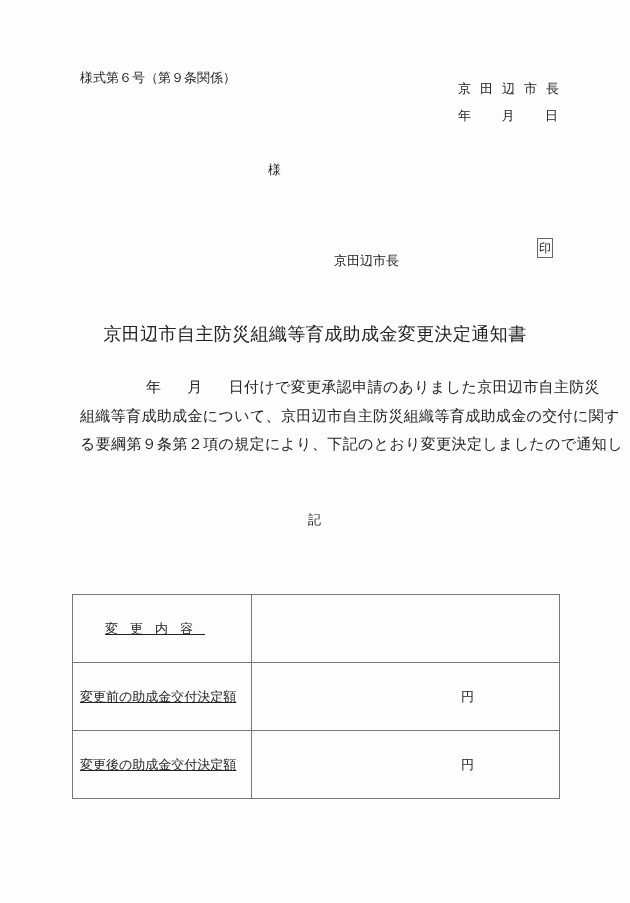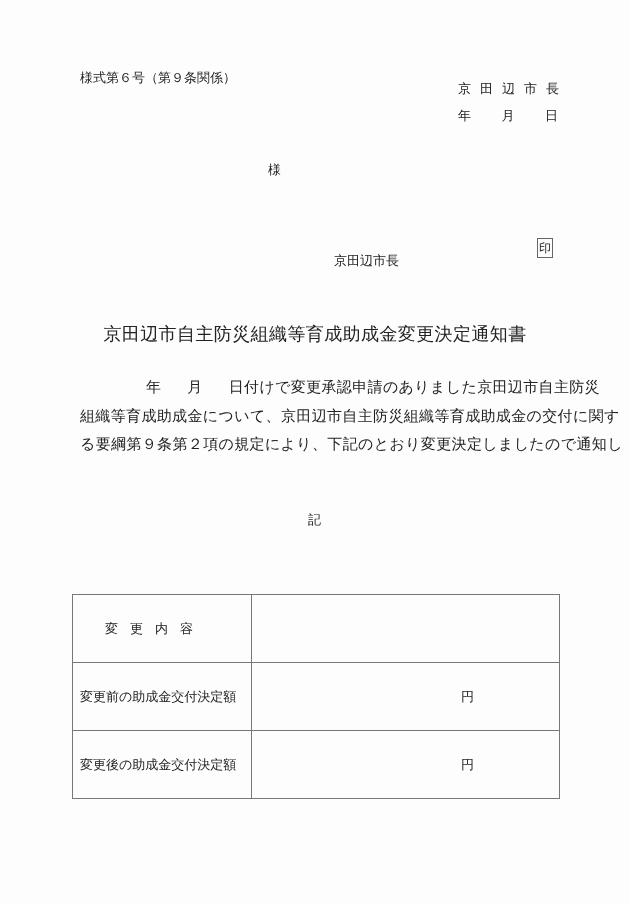--- a/index.html
+++ b/index.html
@@ -52,20 +52,21 @@
     .gap-md { display: inline-block; width: 26px; }
 
     #ki { left: 308px; top: 511px; }
 
     #change-table {
       position: absolute;
       left: 72px; top: 594px;
       width: 487px;
       border-collapse: collapse;
       table-layout: fixed;
+      text-decoration: underline;
     }
     #change-table td {
       border: 1px solid #777;
       height: 67px;
       padding: 0;
       font-size: 13px;
       vertical-align: middle;
     }
     #change-table col.c1 { width: 179px; }
     #change-table col.c2 { width: 308px; }

